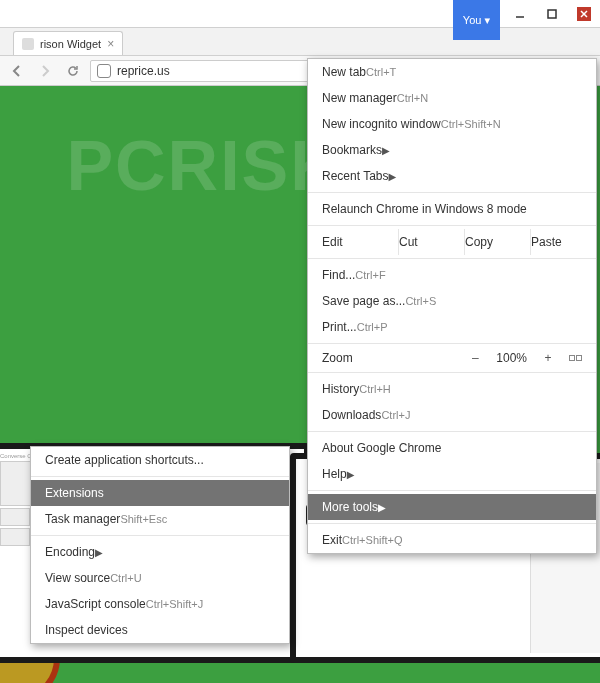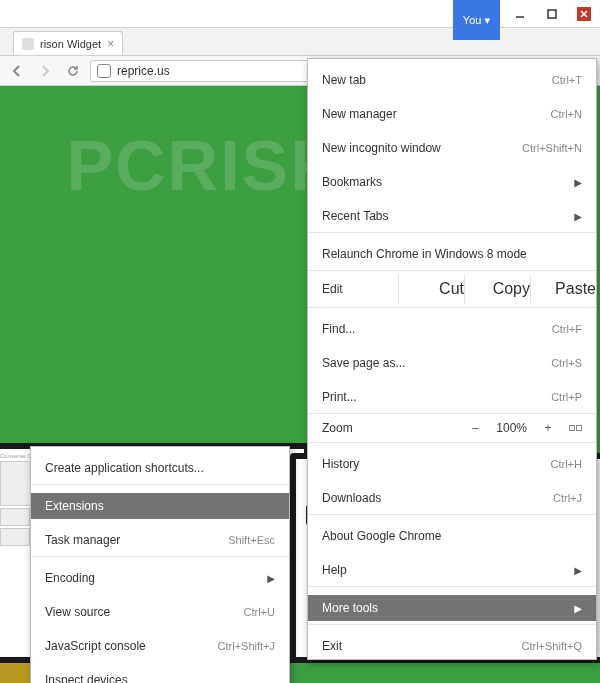--- a/index.html
+++ b/index.html
@@ -34,31 +34,31 @@
 .shoe { width:30px; height:18px; background:#eee; border:1px solid #ccc;}
 .price { background:#d32; color:#fff; padding:1px 4px; font-size:9px;}
 .headphone { width:50px; height:50px; border:4px solid #333; border-radius:50% 50% 10% 10%; border-bottom:none; position:relative; margin:8px;}
 .headphone:before,.headphone:after{content:"";position:absolute;bottom:-5px;width:14px;height:22px;background:#222;border-radius:4px;}
 .headphone:before{left:-6px;} .headphone:after{right:-6px;}
 .badge-circle { position:absolute; left:-30px; bottom:-20px; width:90px; height:90px; border-radius:50%; background:#b92; border:6px solid #a31; }
 
 .menu { position: absolute; background: #fff; border: 1px solid #bcbcbc; box-shadow: 2px 3px 8px rgba(0,0,0,0.35); font-size: 12px; color: #333; }
 .menu-main { top: 58px; right: 3px; width: 290px; }
 .menu-sub { top: 446px; left: 30px; width: 260px; }
-.menu-item { padding: 6px 14px; display: flex; justify-content: space-between; align-items: center; white-space: nowrap; margin-top: 8px; }
+.menu-item { padding: 6px 14px; display: flex; justify-content: flex-start; align-items: center; white-space: nowrap; }
 .menu-item .short { color: #888; font-size: 11px; }
 .menu-item .arrow { color: #555; font-size: 10px; }
 .menu-item.hl { background: #737373; color: #fff; }
 .menu-item.hl .arrow { color: #fff; }
 .menu-sep { height: 1px; background: #e5e5e5; margin: 3px 0; }
 .zoom-row, .edit-row { display:flex; align-items:center; }
 .edit-row { padding: 0; }
 .edit-row .lbl { padding: 6px 14px; flex:0 0 auto; width:90px;}
 .edit-row .cells { display:flex; flex:1; border-left:1px solid #e5e5e5;}
-.edit-row .cell { flex:1; text-align:right; padding:6px 0; border-right:1px solid #e5e5e5; font-size:16px;}
+.edit-row .cell { flex:1; text-align:left; padding:6px 0; border-right:1px solid #e5e5e5; font-size:12px;}
 .edit-row .cell:last-child{border-right:none;}
 .zoom-row { padding: 4px 14px; justify-content: space-between; }
 .zoom-ctrls { display:flex; align-items:center; gap:12px; }
 .zoom-ctrls .zb { width:18px; text-align:center; color:#555;}
 .zoom-ctrls .pct { font-size:12px; }
 .fullscr { display:flex; gap:1px; }
 .fullscr span{ width:6px; height:6px; border:1px solid #888;}
 </style>
 </head>
 <body>

